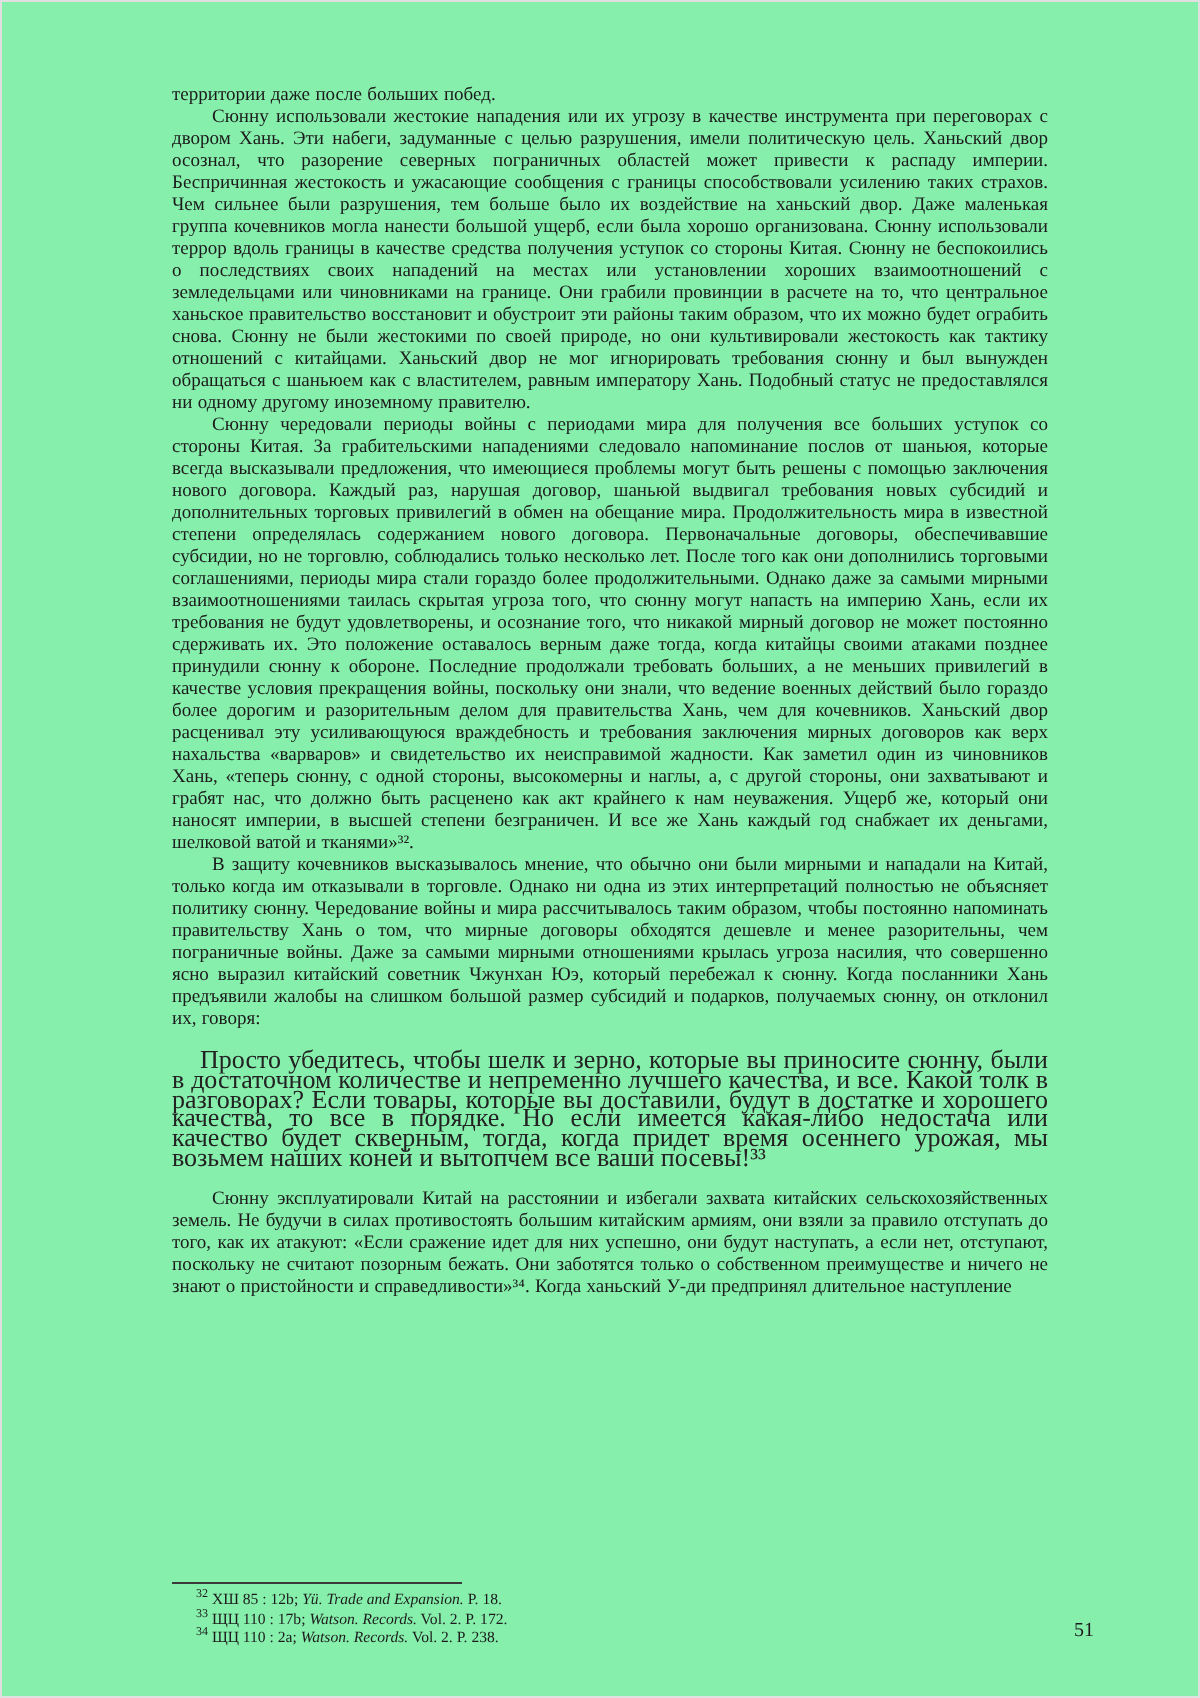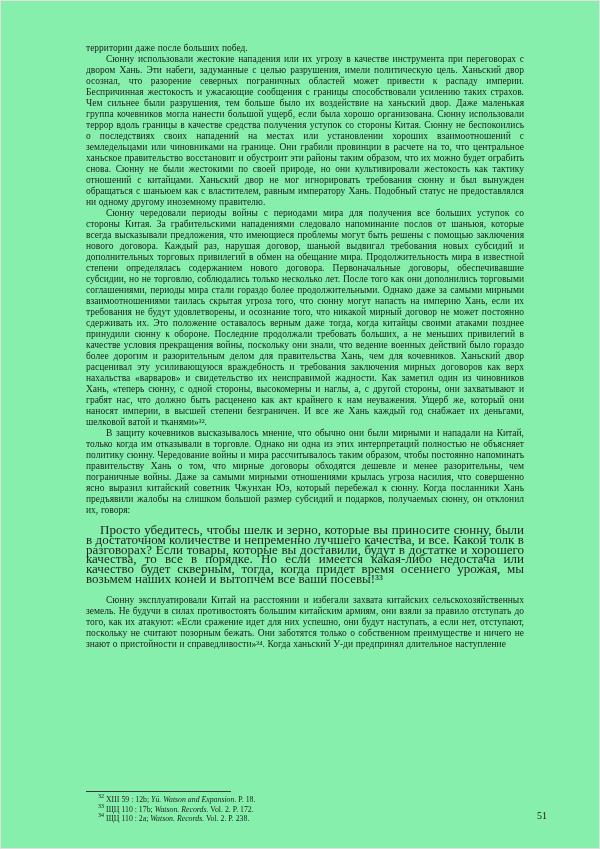--- a/index.html
+++ b/index.html
@@ -86,21 +86,21 @@
     <p class="ind">Сюнну чередовали периоды войны с периодами мира для получения все больших уступок со стороны Китая. За грабительскими нападениями следовало напоминание послов от шаньюя, которые всегда высказывали предложения, что имеющиеся проблемы могут быть решены с помощью заключения нового договора. Каждый раз, нарушая договор, шаньюй выдвигал требования новых субсидий и дополнительных торговых привилегий в обмен на обещание мира. Продолжительность мира в известной степени определялась содержанием нового договора. Первоначальные договоры, обеспечивавшие субсидии, но не торговлю, соблюдались только несколько лет. После того как они дополнились торговыми соглашениями, периоды мира стали гораздо более продолжительными. Однако даже за самыми мирными взаимоотношениями таилась скрытая угроза того, что сюнну могут напасть на империю Хань, если их требования не будут удовлетворены, и осознание того, что никакой мирный договор не может постоянно сдерживать их. Это положение оставалось верным даже тогда, когда китайцы своими атаками позднее принудили сюнну к обороне. Последние продолжали требовать больших, а не меньших привилегий в качестве условия прекращения войны, поскольку они знали, что ведение военных действий было гораздо более дорогим и разорительным делом для правительства Хань, чем для кочевников. Ханьский двор расценивал эту усиливающуюся враждебность и требования заключения мирных договоров как верх нахальства «варваров» и свидетельство их неисправимой жадности. Как заметил один из чиновников Хань, «теперь сюнну, с одной стороны, высокомерны и наглы, а, с другой стороны, они захватывают и грабят нас, что должно быть расценено как акт крайнего к нам неуважения. Ущерб же, который они наносят империи, в высшей степени безграничен. И все же Хань каждый год снабжает их деньгами, шелковой ватой и тканями»³².</p>
     <p class="ind">В защиту кочевников высказывалось мнение, что обычно они были мирными и нападали на Китай, только когда им отказывали в торговле. Однако ни одна из этих интерпретаций полностью не объясняет политику сюнну. Чередование войны и мира рассчитывалось таким образом, чтобы постоянно напоминать правительству Хань о том, что мирные договоры обходятся дешевле и менее разорительны, чем пограничные войны. Даже за самыми мирными отношениями крылась угроза насилия, что совершенно ясно выразил китайский советник Чжунхан Юэ, который перебежал к сюнну. Когда посланники Хань предъявили жалобы на слишком большой размер субсидий и подарков, получаемых сюнну, он отклонил их, говоря:</p>
     <blockquote class="quote">Просто убедитесь, чтобы шелк и зерно, которые вы приносите сюнну, были в достаточном количестве и непременно лучшего качества, и все. Какой толк в разговорах? Если товары, которые вы доставили, будут в достатке и хорошего качества, то все в порядке. Но если имеется какая-либо недостача или качество будет скверным, тогда, когда придет время осеннего урожая, мы возьмем наших коней и вытопчем все ваши посевы!³³</blockquote>
     <p class="ind">Сюнну эксплуатировали Китай на расстоянии и избегали захвата китайских сельскохозяйственных земель. Не будучи в силах противостоять большим китайским армиям, они взяли за правило отступать до того, как их атакуют: «Если сражение идет для них успешно, они будут наступать, а если нет, отступают, поскольку не считают позорным бежать. Они заботятся только о собственном преимуществе и ничего не знают о пристойности и справедливости»³⁴. Когда ханьский У-ди предпринял длительное наступление</p>
   </div>
 
   <div class="footnotes">
     <div class="footnote-rule"></div>
     <div class="footnote">
       <sup>32</sup>
-      <span>ХШ 59 : 12b; </span><span class="it">Yü. Watson and Expansion.</span><span> P. 18.</span>
+      <span>ХШ 85 : 12b; </span><span class="it">Yü. Trade and Expansion.</span><span> P. 18.</span>
     </div>
     <div class="footnote">
       <sup>33</sup>
       <span>ЩЦ 110 : 17b; </span><span class="it">Watson. Records.</span><span> Vol. 2. P. 172.</span>
     </div>
     <div class="footnote">
       <sup>34</sup>
       <span>ЩЦ 110 : 2a; </span><span class="it">Watson. Records.</span><span> Vol. 2. P. 238.</span>
     </div>
   </div>

